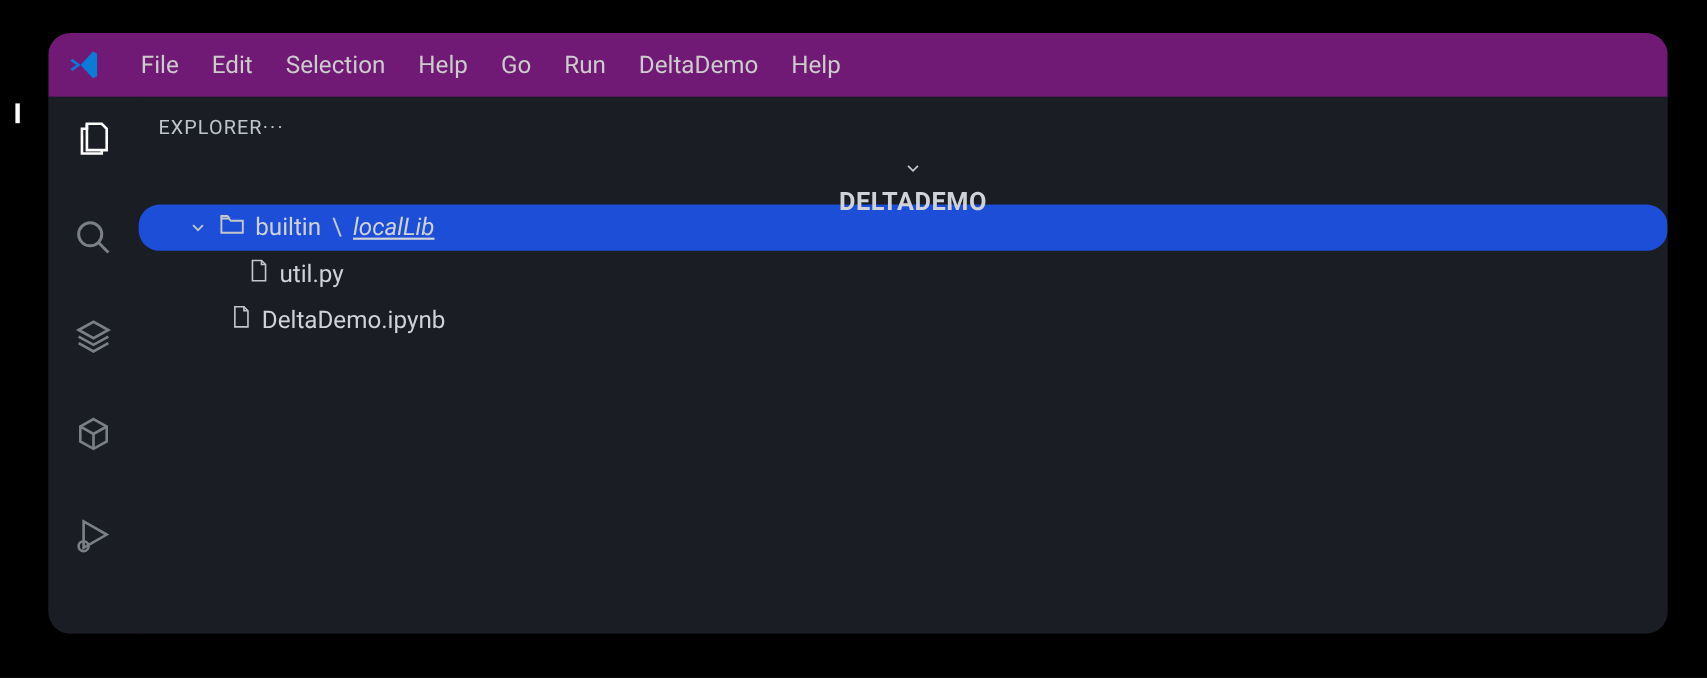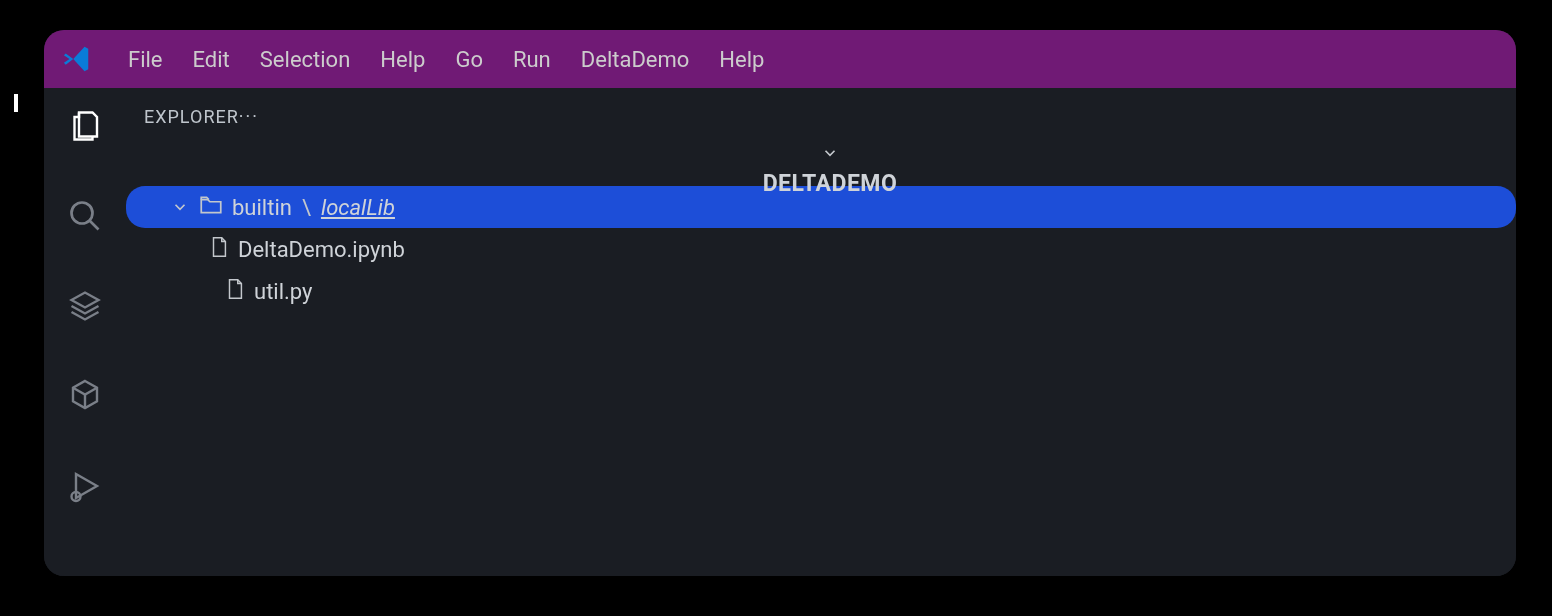--- a/index.html
+++ b/index.html
@@ -220,37 +220,37 @@
             <svg viewBox="0 0 24 24" stroke-width="1.6">
                 <path d="M3 7h6l2 2h10v10H3z"></path>
                 <path d="M3 7V5h5l2 2"></path>
               </svg>
           </span>
           <span>builtin</span>
           <span class="sep">\</span>
           <span class="underline">localLib</span>
         </div>
 
+        <div class="tree-row file1">
+          <span class="file-icon">
+            <svg viewBox="0 0 24 24" stroke-width="1.6">
+                <path d="M6 2h9l4 4v16H6z"></path>
+                <path d="M15 2v4h4"></path>
+              </svg>
+          </span>
+          <span>util.py</span>
+        </div>
+
         <div class="tree-row file2">
           <span class="file-icon">
             <svg viewBox="0 0 24 24" stroke-width="1.6">
                 <path d="M6 2h9l4 4v16H6z"></path>
                 <path d="M15 2v4h4"></path>
               </svg>
           </span>
           <span>DeltaDemo.ipynb</span>
         </div>
 
-        <div class="tree-row file1">
-          <span class="file-icon">
-            <svg viewBox="0 0 24 24" stroke-width="1.6">
-                <path d="M6 2h9l4 4v16H6z"></path>
-                <path d="M15 2v4h4"></path>
-              </svg>
-          </span>
-          <span>util.py</span>
-        </div>
-
       </div>
     </div>
 
   </div>
 </div>
 
 </body></html>

